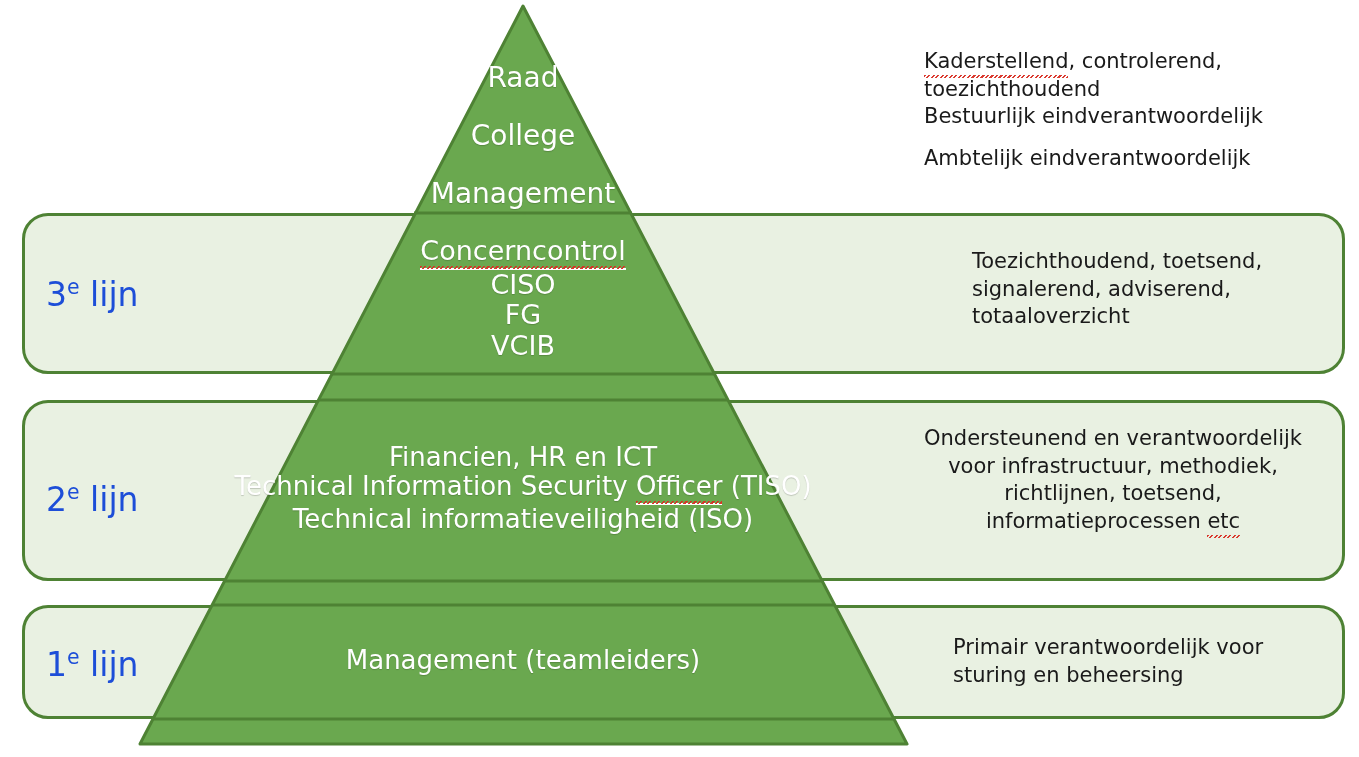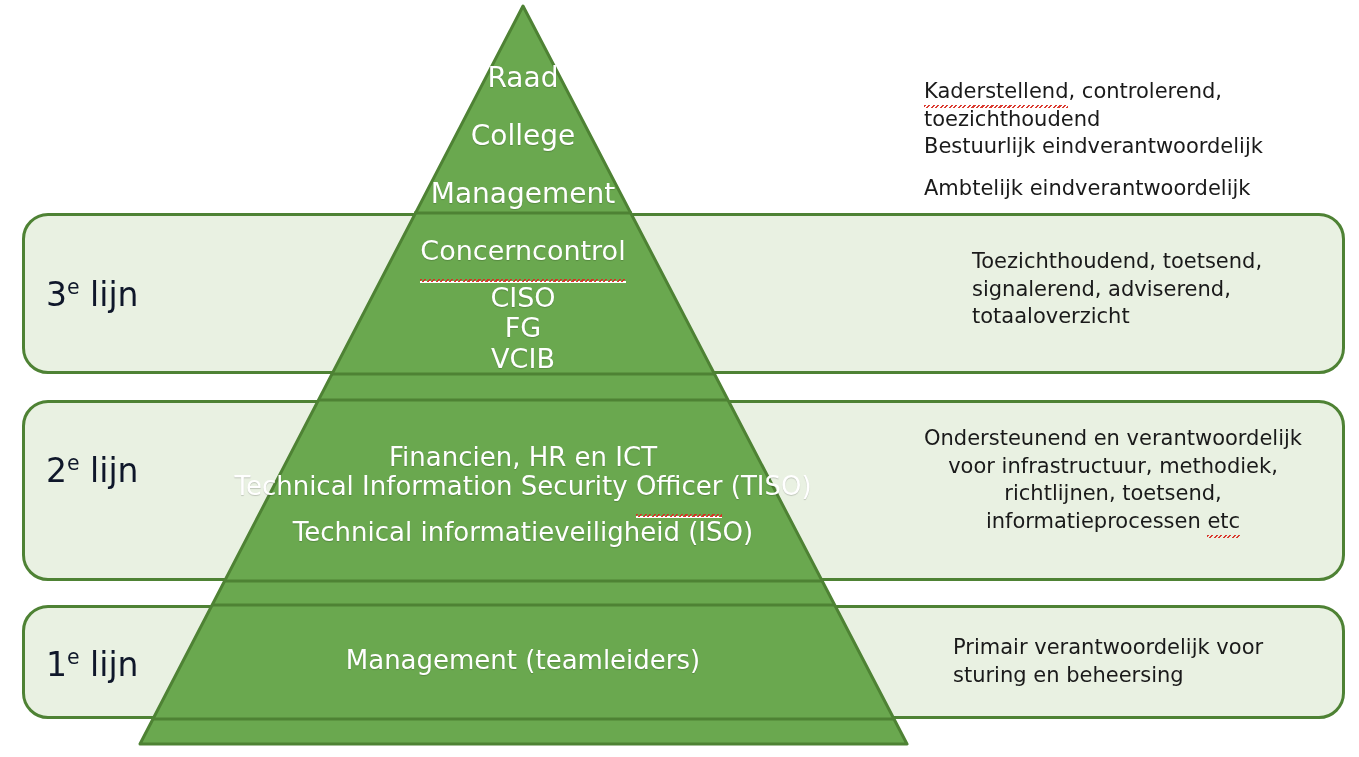--- a/index.html
+++ b/index.html
@@ -26,33 +26,33 @@
     border: 3px solid #4e8234;
     border-radius: 26px;
   }
   #line-box-3 { left: 22px; top: 213px;  width: 1323px; height: 161px; }
   #line-box-2 { left: 22px; top: 400px;  width: 1323px; height: 181px; }
   #line-box-1 { left: 22px; top: 605px;  width: 1323px; height: 114px; }
 
   
   .line-label {
     position: absolute;
-    color: #0f172a;
+    color: #1d4ed8;
     font-size: 33px;
     line-height: 1;
     white-space: nowrap;
     font-family: "DejaVu Sans", sans-serif;
   }
   .line-label sup {
     font-size: 0.62em;
     vertical-align: super;
     line-height: 0;
   }
   #line-label-3 { left: 46px; top: 278px; }
-  #line-label-2 { left: 46px; top: 454px; text-align: right; }
+  #line-label-2 { left: 46px; top: 483px; text-align: right; }
   #line-label-1 { left: 46px; top: 648px; }
 
   
   #pyramid-wrap {
     position: absolute;
     left: 0; top: 0;
     width: 1359px;
     height: 757px;
     pointer-events: none;
   }
@@ -81,21 +81,21 @@
   .desc {
     position: absolute;
     color: #1a1a1a;
     font-size: 21px;
     line-height: 1.32;
     font-family: "DejaVu Sans", sans-serif;
   }
   .desc .row { display: block; white-space: nowrap; }
   .desc .spacer { display: block; height: 14px; }
 
-  #desc-top      { left: 924px; top: 78px;  }
+  #desc-top      { left: 924px; top: 48px;  }
   #desc-third    { left: 972px; top: 248px; }
   #desc-second   { left: 924px; top: 425px; text-align: center; }
   #desc-first    { left: 953px; top: 634px; }
 
   
   .sp {
     position: relative;
     display: inline-block;
   }
   .sp::after {
@@ -109,21 +109,21 @@
       repeating-linear-gradient(135deg,
         #d93025 0px, #d93025 1.6px,
         rgba(0,0,0,0) 1.6px, rgba(0,0,0,0) 3.2px);
     opacity: 0.95;
   }
   .sp-white::after {
     bottom: -1px;
   }
   .sp-white {
     border-bottom: 2px solid #ffffff;
-    padding-bottom: 15px;
+    padding-bottom: 2px;
   }
 </style>
 </head>
 <body>
 
 <div id="canvas">
 
   <div class="line-box" id="line-box-3"></div>
   <div class="line-box" id="line-box-2"></div>
   <div class="line-box" id="line-box-1"></div>

